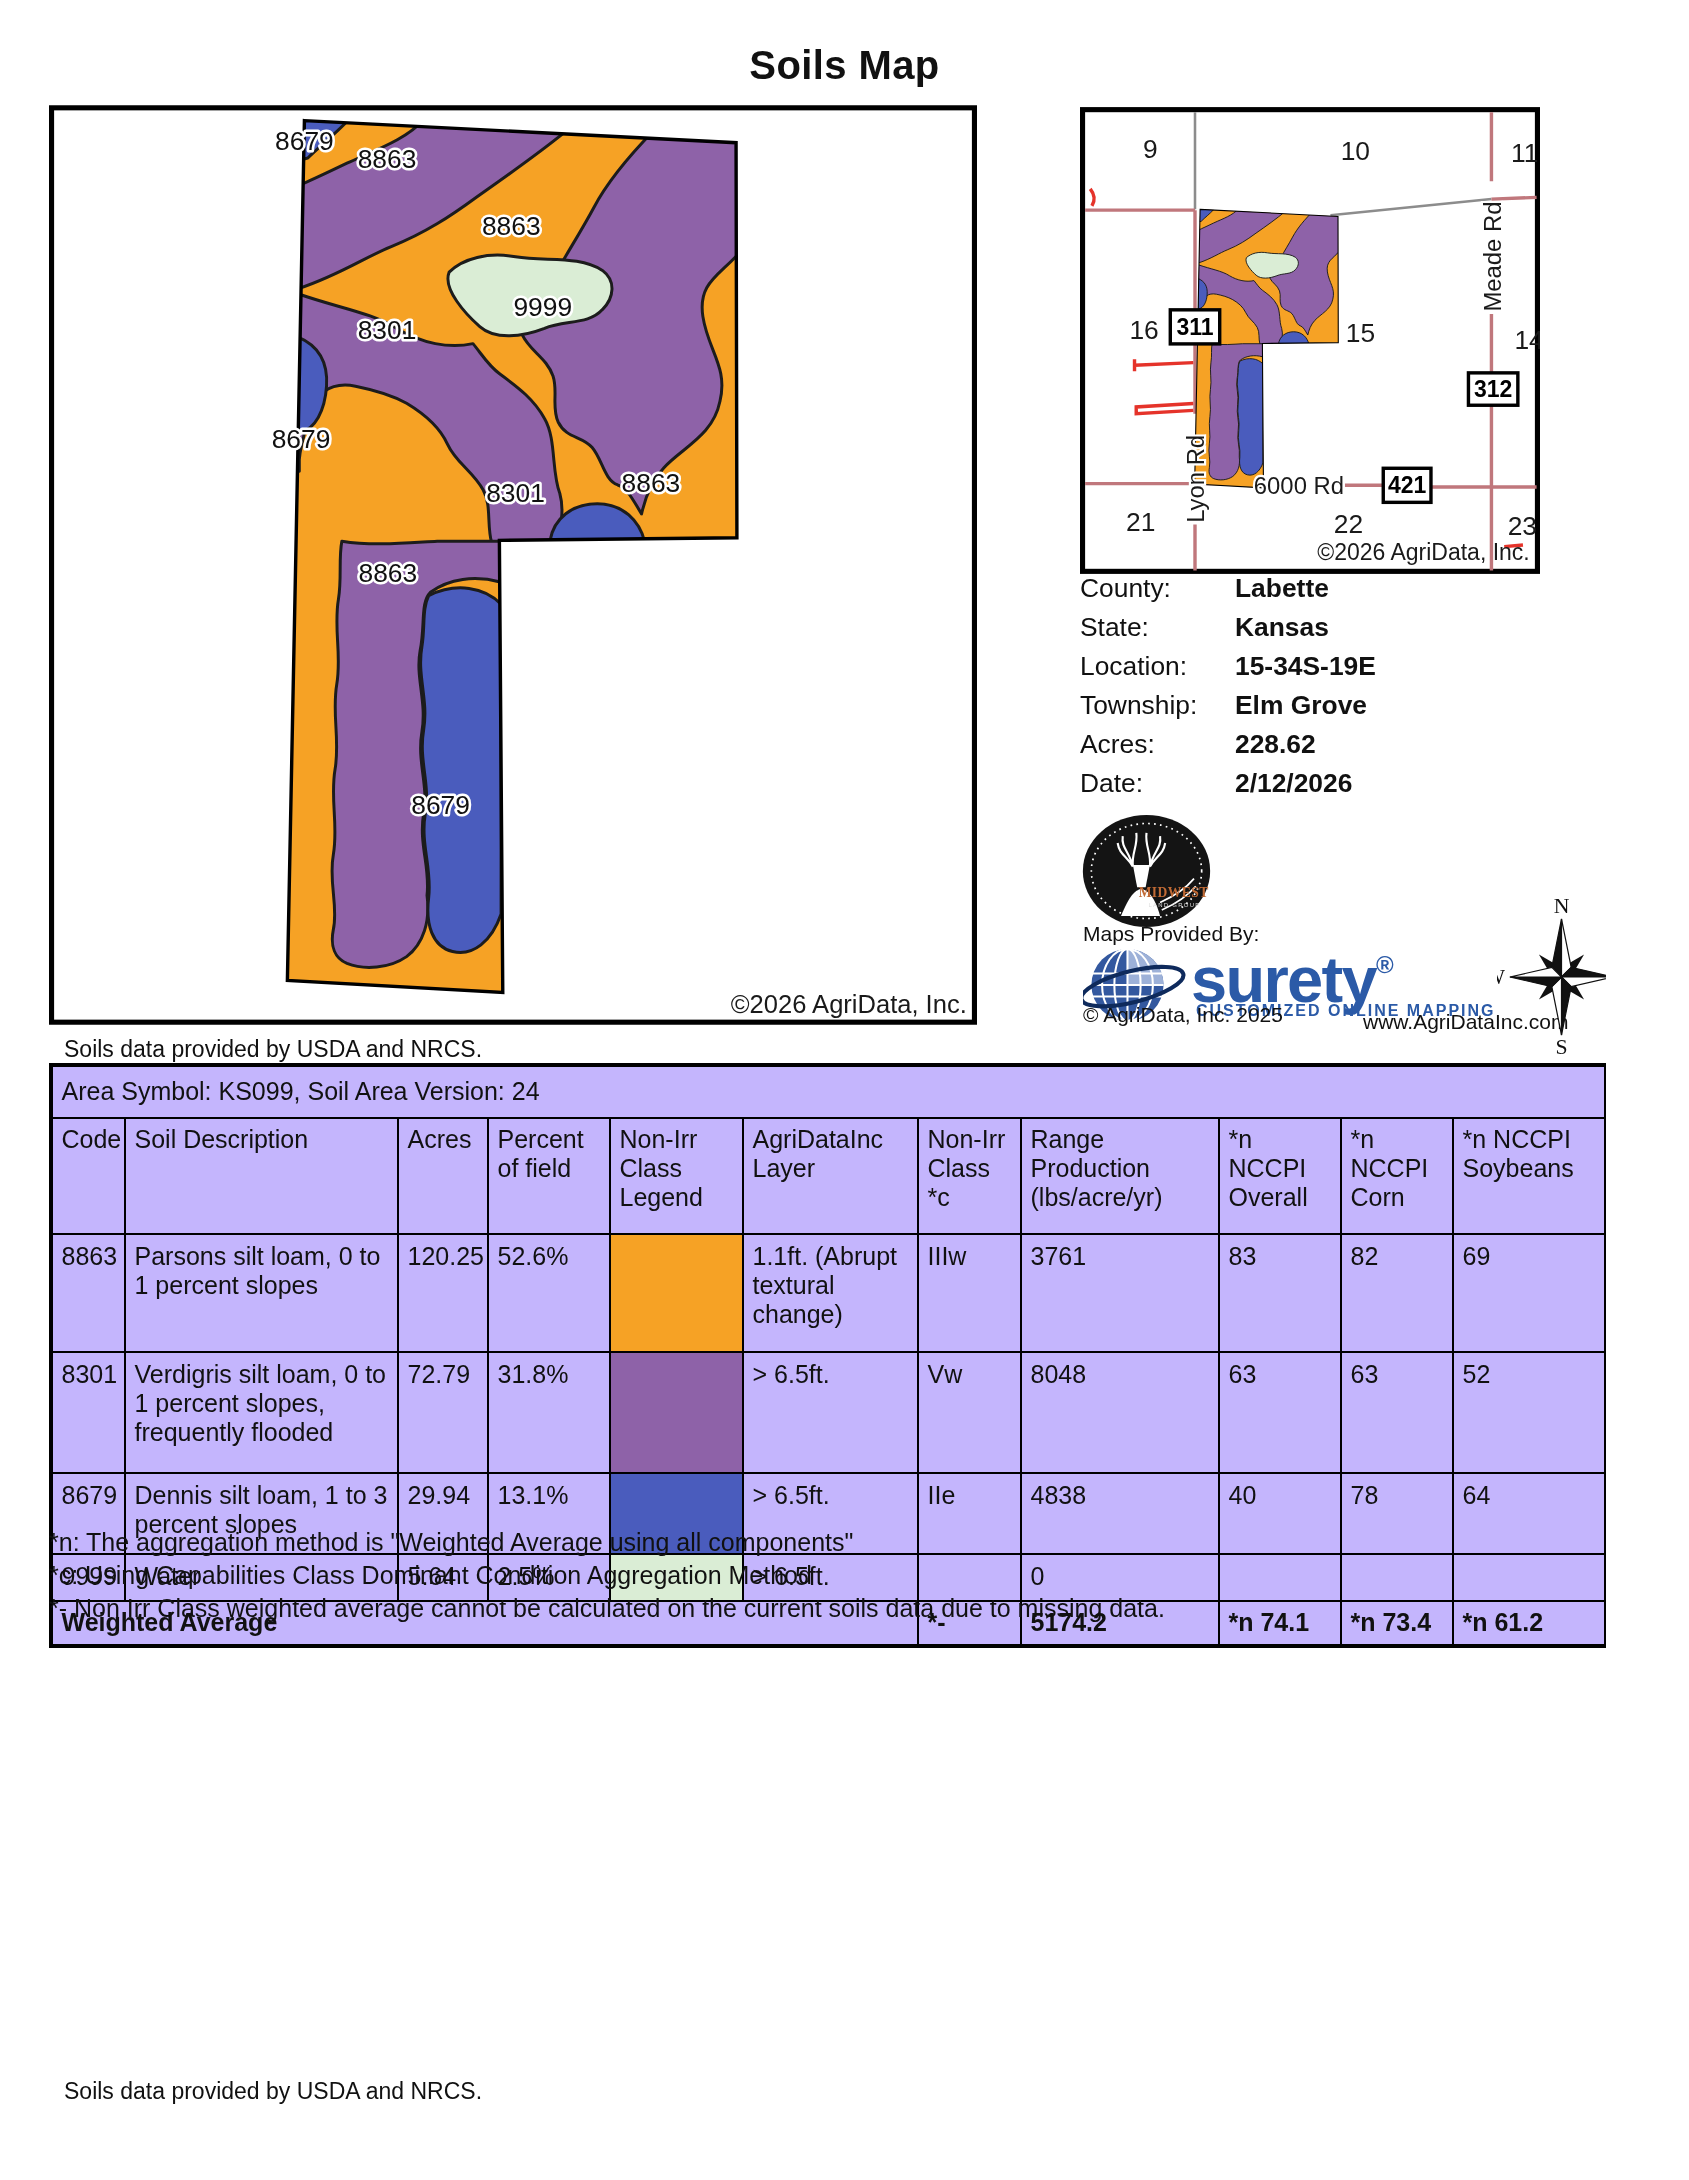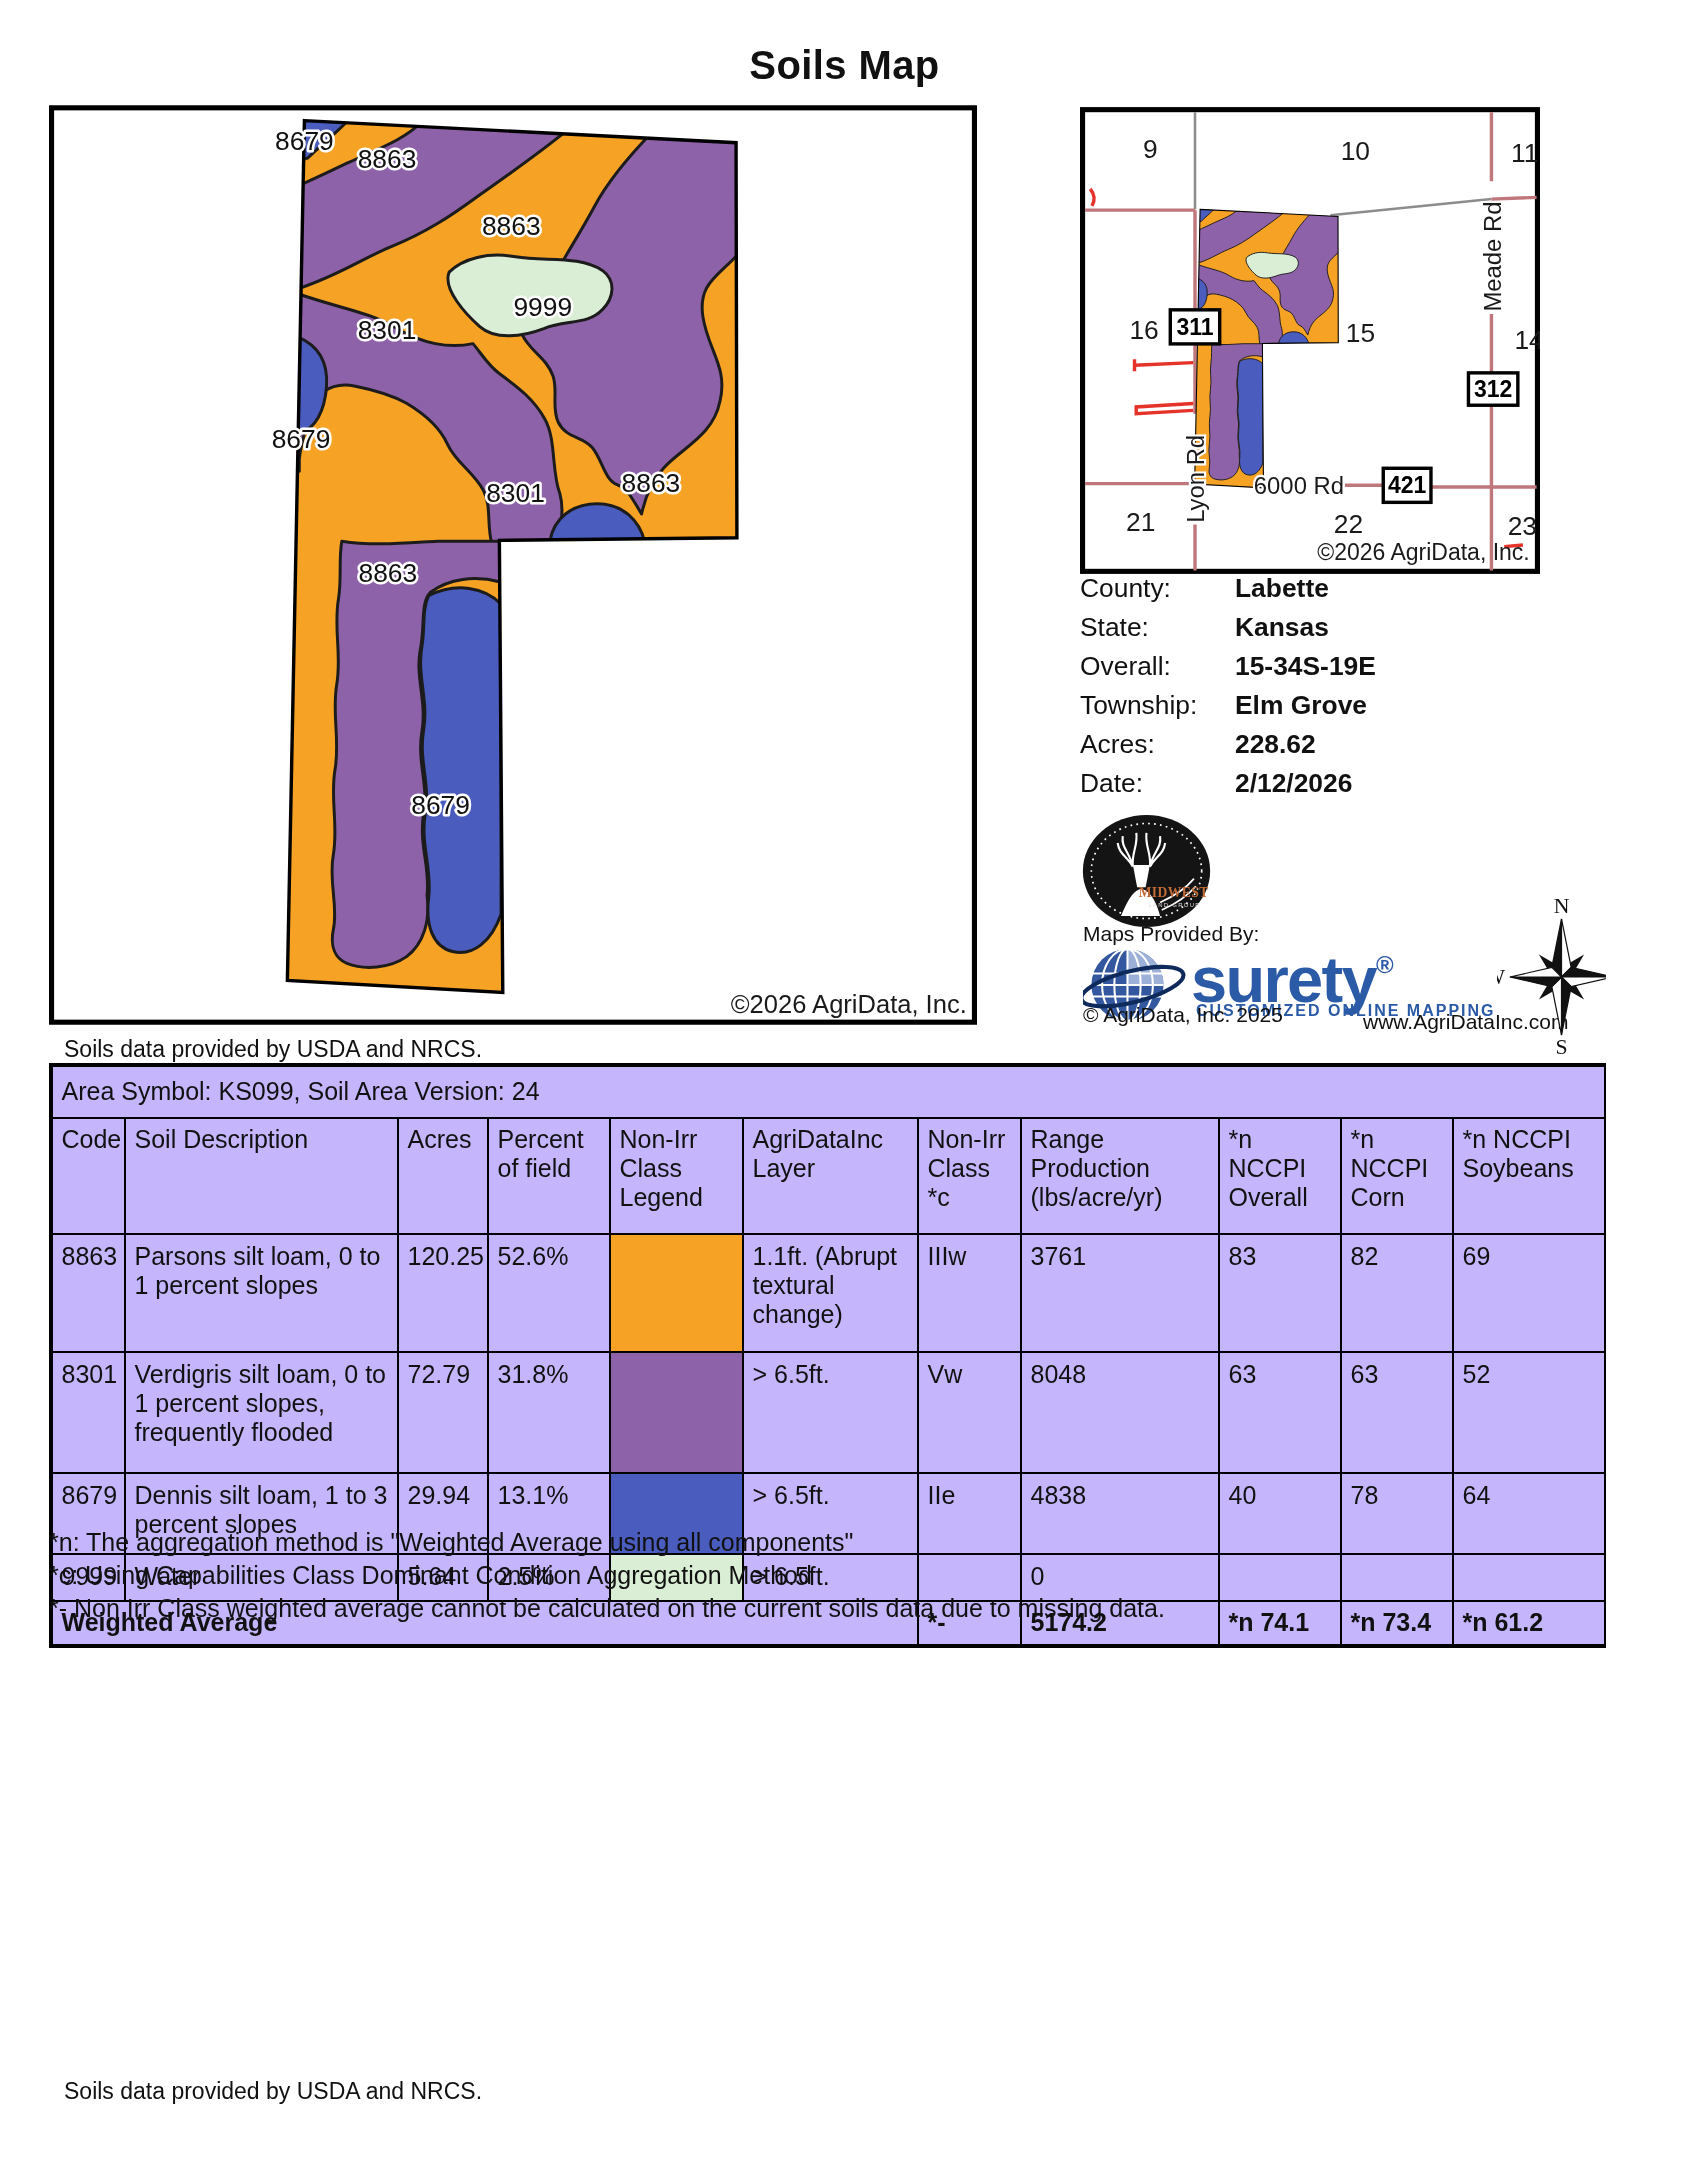--- a/index.html
+++ b/index.html
@@ -168,21 +168,21 @@
       <rect x="356" y="424" width="56" height="40" fill="#fff" stroke="#000" stroke-width="4"></rect>
       <text class="badge-txt" x="384" y="453" text-anchor="middle">421</text>
     </g>
 
     <text class="loc-copy" x="528" y="532" text-anchor="end">©2026 AgriData, Inc.</text>
   </svg>
 
   <div class="abs info-block">
     <div class="info-row"><span class="lbl">County:</span><span class="val">Labette</span></div>
     <div class="info-row"><span class="lbl">State:</span><span class="val">Kansas</span></div>
-    <div class="info-row"><span class="lbl">Overall:</span><span class="val">15-34S-19E</span></div>
+    <div class="info-row"><span class="lbl">Location:</span><span class="val">15-34S-19E</span></div>
     <div class="info-row"><span class="lbl">Township:</span><span class="val">Elm Grove</span></div>
     <div class="info-row"><span class="lbl">Acres:</span><span class="val">228.62</span></div>
     <div class="info-row"><span class="lbl">Date:</span><span class="val">2/12/2026</span></div>
   </div>
 
   <svg class="abs" style="left:1082px;top:814px;" width="129" height="114" viewBox="0 0 152 134">
     <ellipse cx="76" cy="67" rx="75" ry="66" fill="#141414"></ellipse>
     <ellipse cx="76" cy="67" rx="65" ry="56" fill="none" stroke="#fff" stroke-width="2" stroke-dasharray="2,5"></ellipse>
     <g stroke="#fff" stroke-width="2.5" fill="none">
       <path d="M60,62 C56,44 46,40 48,26 M60,62 C54,50 44,48 42,34 M60,62 C58,46 66,38 64,22"></path>

